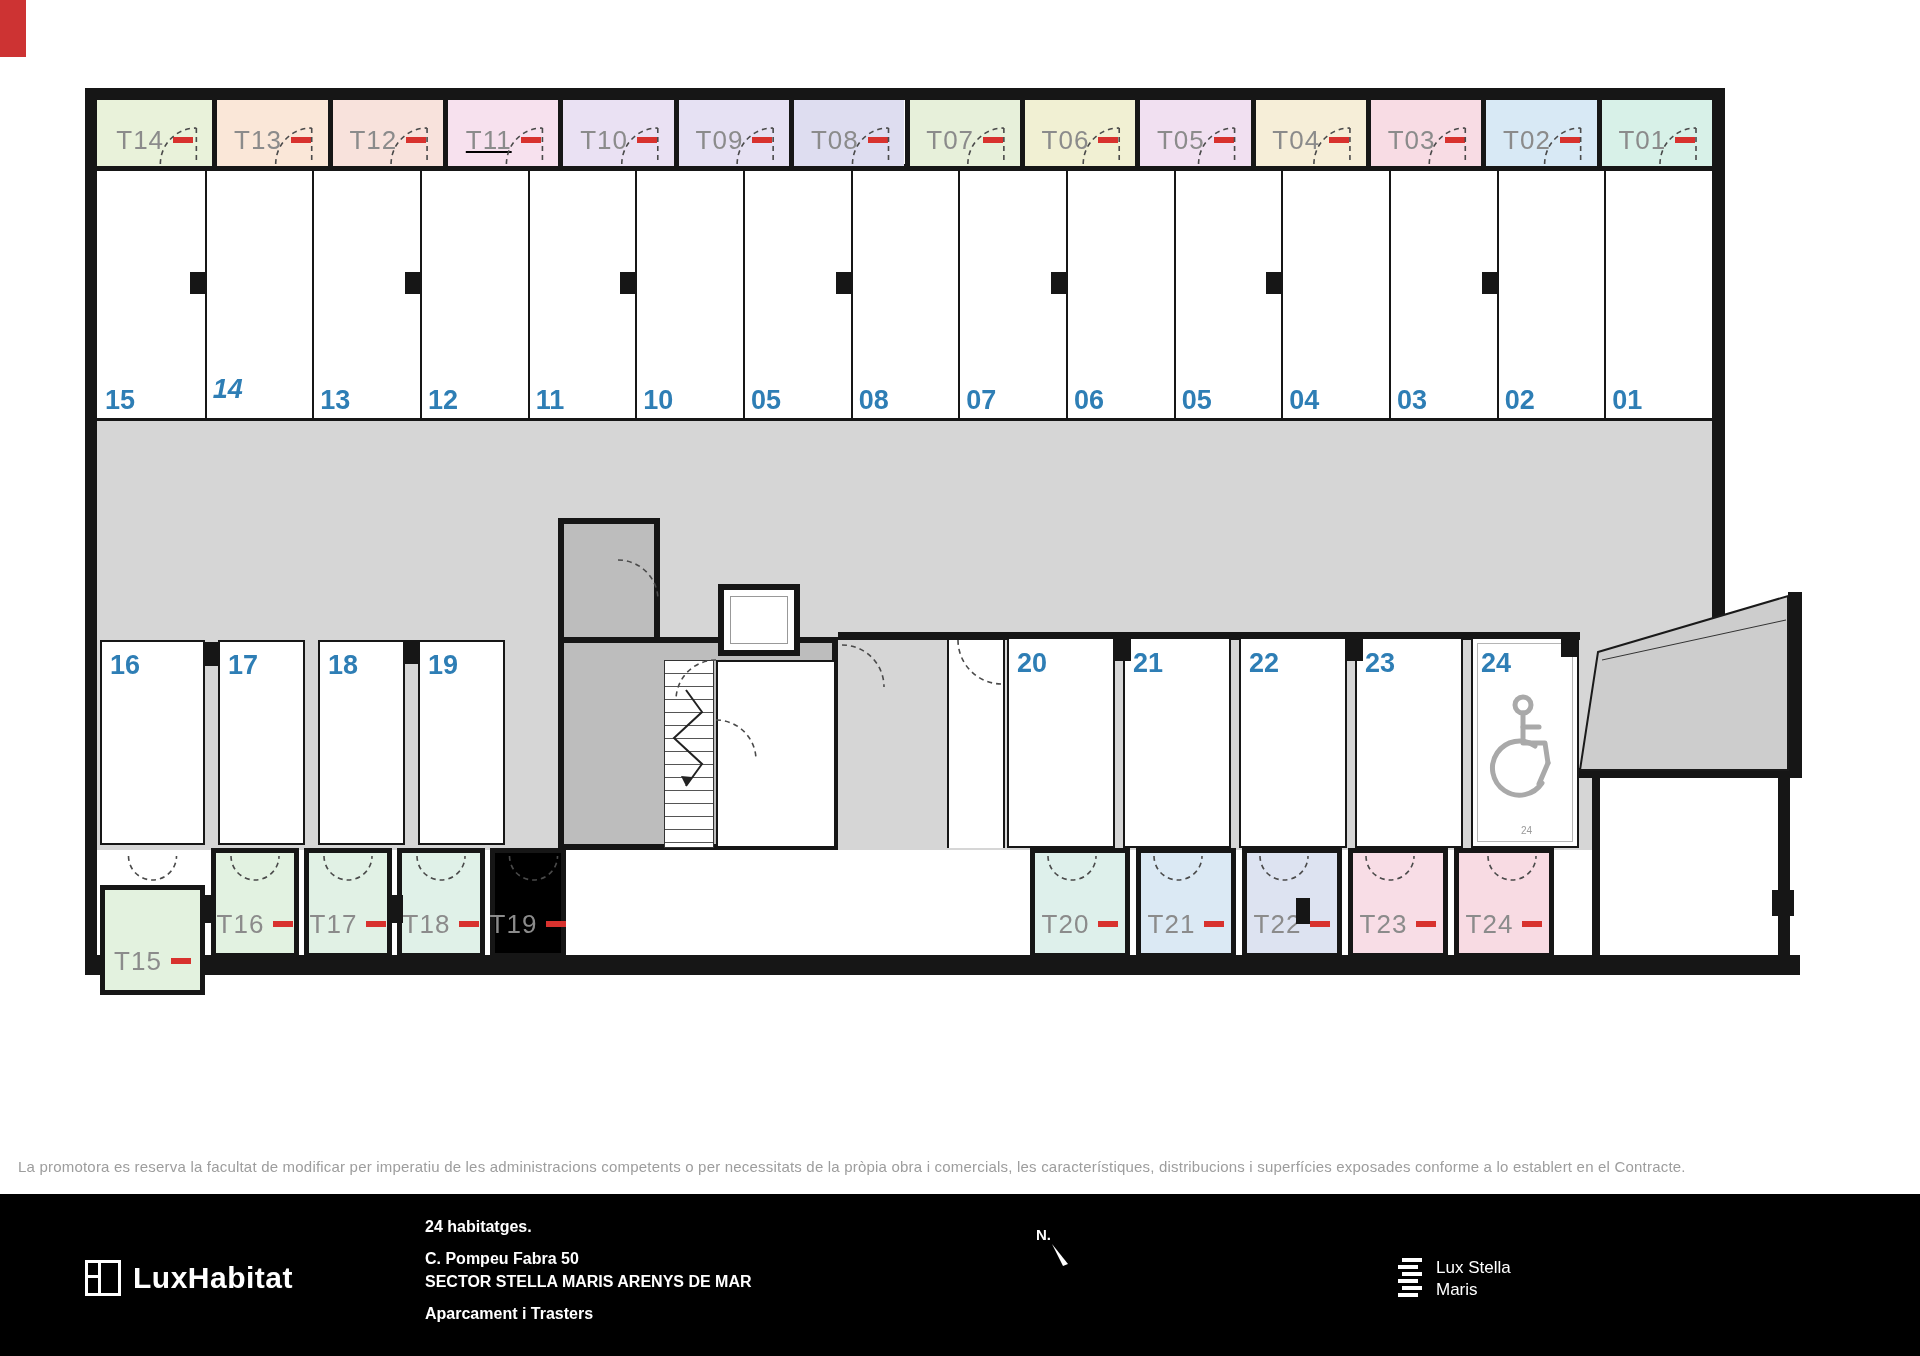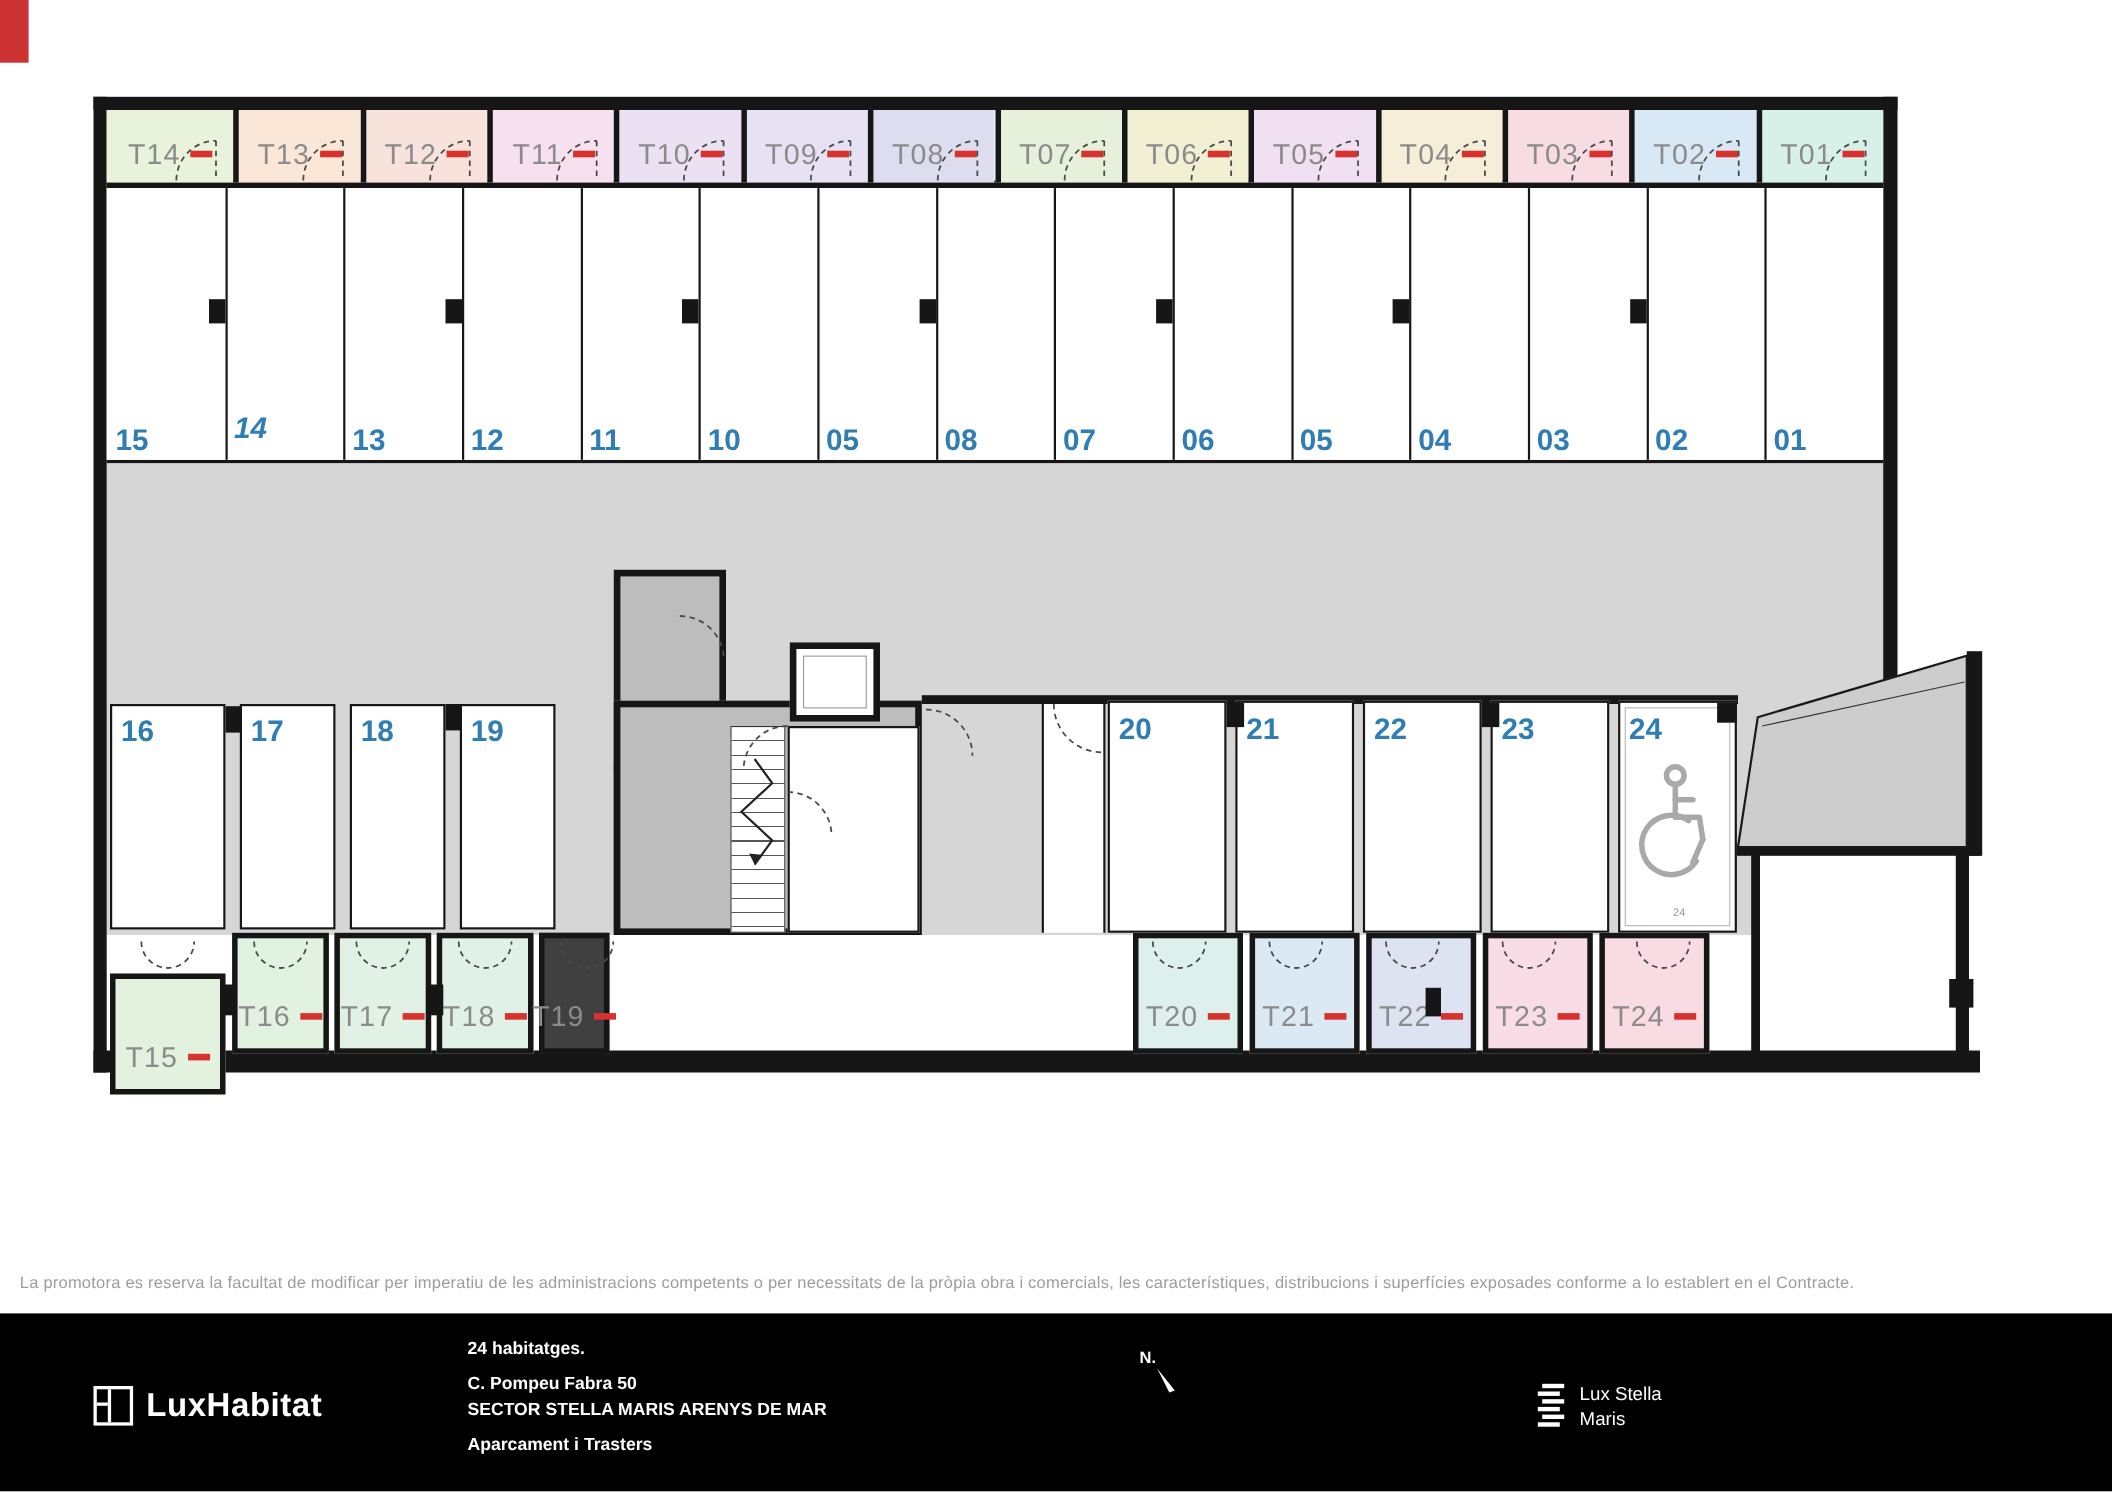--- a/index.html
+++ b/index.html
@@ -76,21 +76,21 @@
   <div class="marker" style="left:1772px;top:890px;width:22px;height:26px"></div>
 <div class="storage" style="left:97px;top:100px;width:115.35714285714286px;height:66px;background:#e9f2da;">
       <span class="slabel" style="margin-top:14px">T14<i class="sdash"></i></span>
     </div>
     <div class="storage" style="left:212.35714285714286px;top:100px;width:115.35714285714286px;height:66px;background:#fae7d8;border-left:5px solid #161616;">
       <span class="slabel" style="margin-top:14px">T13<i class="sdash"></i></span>
     </div>
     <div class="storage" style="left:327.7142857142857px;top:100px;width:115.35714285714286px;height:66px;background:#f8e2dc;border-left:5px solid #161616;">
       <span class="slabel" style="margin-top:14px">T12<i class="sdash"></i></span>
     </div>
-    <div class="storage" style="left:443.07142857142856px;top:100px;width:115.35714285714286px;height:66px;background:#f7e1ee;border-left:5px solid #161616;">
+    <div class="storage" style="left:443.07142857142856px;top:100px;width:115.35714285714286px;height:66px;background:#f7e1ee;border-left:5px solid #161616;text-decoration:underline;">
       <span class="slabel" style="margin-top:14px">T11<i class="sdash"></i></span>
     </div>
     <div class="storage" style="left:558.4285714285714px;top:100px;width:115.35714285714286px;height:66px;background:#eae1f3;border-left:5px solid #161616;">
       <span class="slabel" style="margin-top:14px">T10<i class="sdash"></i></span>
     </div>
     <div class="storage" style="left:673.7857142857143px;top:100px;width:115.35714285714286px;height:66px;background:#e6e1f3;border-left:5px solid #161616;">
       <span class="slabel" style="margin-top:14px">T09<i class="sdash"></i></span>
     </div>
     <div class="storage" style="left:789.1428571428571px;top:100px;width:115.35714285714286px;height:66px;background:#deddf0;border-left:5px solid #161616;">
       <span class="slabel" style="margin-top:14px">T08<i class="sdash"></i></span>
@@ -193,21 +193,21 @@
     </div>
     <div class="storage" style="left:211px;top:848px;width:88px;height:110px;background:#e2f2e1;border:5px solid #161616;">
       <span class="slabel" style="margin-top:42px">T16<i class="sdash"></i></span>
     </div>
     <div class="storage" style="left:304px;top:848px;width:88px;height:110px;background:#e1f1e5;border:5px solid #161616;">
       <span class="slabel" style="margin-top:42px">T17<i class="sdash"></i></span>
     </div>
     <div class="storage" style="left:397px;top:848px;width:88px;height:110px;background:#e0f1e8;border:5px solid #161616;">
       <span class="slabel" style="margin-top:42px">T18<i class="sdash"></i></span>
     </div>
-    <div class="storage" style="left:490px;top:848px;width:64px;height:110px;background:#404040;border:5px solid #161616;">
+    <div class="storage" style="left:490px;top:848px;width:76px;height:110px;background:#000000;border:5px solid #161616;">
       <span class="slabel" style="margin-top:42px">T19<i class="sdash"></i></span>
     </div>
     <div class="marker" style="left:200px;top:895px;width:15px;height:28px;"></div>
     <div class="marker" style="left:388px;top:895px;width:15px;height:28px;"></div>
     <div class="storage" style="left:1030px;top:848px;width:100px;height:110px;background:#def0eb;border:5px solid #161616;">
       <span class="slabel" style="margin-top:42px">T20<i class="sdash"></i></span>
     </div>
     <div class="storage" style="left:1136px;top:848px;width:100px;height:110px;background:#dbe9f4;border:5px solid #161616;">
       <span class="slabel" style="margin-top:42px">T21<i class="sdash"></i></span>
     </div>

